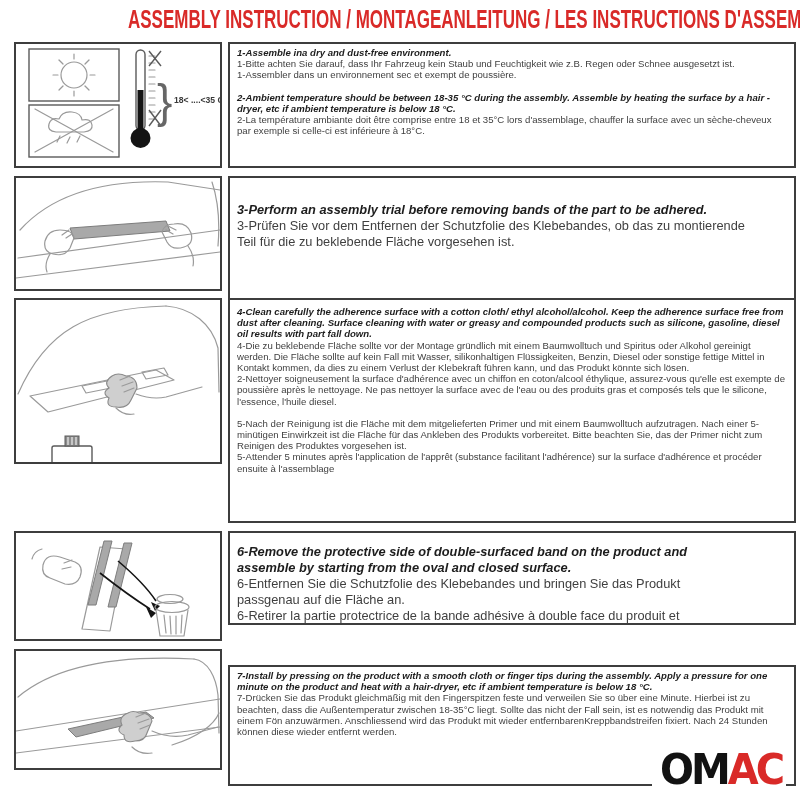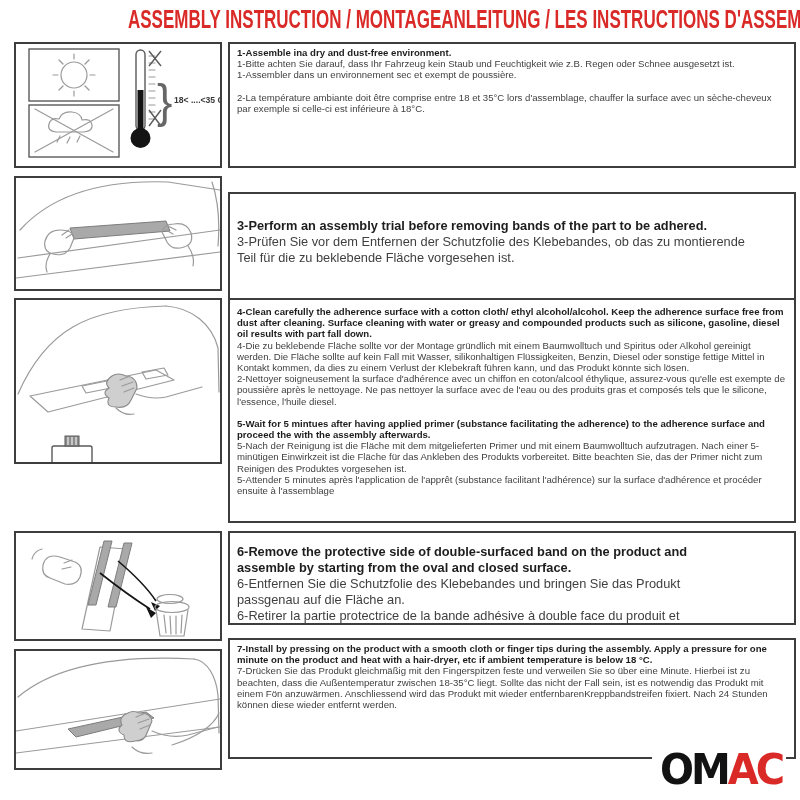--- a/index.html
+++ b/index.html
@@ -11,21 +11,21 @@
     position:absolute;top:5px;left:0;width:800px;text-align:center;
     font-size:25px;font-weight:bold;color:#d92a28;white-space:nowrap;
     transform:scaleX(0.68);transform-origin:center;letter-spacing:0;
   }
   .box{position:absolute;box-sizing:border-box;border:2px solid #3d3d3d;background:#fff;}
   .illus{left:14px;width:208px;overflow:hidden;}
   .textbox{left:228px;width:568px;overflow:hidden;padding:3px 8px 0 7px;}
   .small{font-size:9.6px;line-height:11.2px;color:#3f3f3f;}
   .large{font-size:12.8px;line-height:16px;color:#3f3f3f;padding-right:48px;}
   .textbox p{margin:0;}
-  .textbox .en{font-weight:bold;color:#1d1d1d;}
+  .textbox .en{font-weight:bold;color:#1d1d1d;font-style:italic;}
   .step + .step{margin-top:11px;}
   .pad-lg1{padding-top:24px;}
   .pad-lg2{padding-top:11px;}
   svg{display:block;}
   .ln{stroke:#9a9a9a;fill:none;stroke-width:1.2;stroke-linecap:round;stroke-linejoin:round;}
   .ln2{stroke:#5a5a5a;fill:none;stroke-width:1.4;}
   .fillgrey{fill:#a9a9a9;stroke:#7d7d7d;stroke-width:1;}
   .cloth{fill:#cfcfcf;stroke:#8a8a8a;stroke-width:1.1;}
   .dark{fill:#141414;}
   .svgtext{font-family:"Liberation Sans",sans-serif;fill:#3a3a3a;}
@@ -88,20 +88,21 @@
     </g>
   </svg>
 </div>
 <div class="box textbox small" style="top:42px;height:126px;">
   <div class="step">
     <p class="en">1-Assemble ina dry and dust-free environment.</p>
     <p>1-Bitte achten Sie darauf, dass Ihr Fahrzeug kein Staub und Feuchtigkeit wie z.B. Regen oder Schnee ausgesetzt ist.</p>
     <p>1-Assembler dans un environnement sec et exempt de poussière.</p>
   </div>
   <div class="step">
+    <p class="en">2-Ambient temperature should be between 18-35 °C  during the assembly. Assemble by heating the surface by a hair -dryer, etc if ambient temperature is below 18 °C.</p>
     <p>2-La température ambiante doit être comprise entre 18 et 35°C lors d'assemblage, chauffer la surface avec un sèche-cheveux par exemple si celle-ci est inférieure à 18°C.</p>
   </div>
 </div>
 
 <div class="box illus" style="top:176px;height:115px;">
   <svg width="204" height="111" viewBox="0 0 204 111">
     <path d="M4,52 C40,12 95,2 152,4 L204,12" class="ln"></path>
     <path d="M196,4 C202,22 204,44 202,68" class="ln"></path>
     <path d="M2,80 L204,52" class="ln"></path>
     <path d="M0,100 L204,74" class="ln"></path>
@@ -111,21 +112,21 @@
       <path d="M46,57 l7,-5 M50,60 l6,-4" class="ln"></path>
       <path d="M34,76 q-6,10 -3,18" class="ln"></path>
     </g>
     <g>
       <path d="M158,46 q13,-2 17,9 q3,11 -7,14 q-12,4 -17,-5 l-5,-10 q2,-8 12,-8 z" fill="#fff" class="ln"></path>
       <path d="M160,52 l-8,-4 M157,56 l-7,-4" class="ln"></path>
       <path d="M172,68 q7,10 5,20" class="ln"></path>
     </g>
   </svg>
 </div>
-<div class="box textbox large pad-lg1" style="top:192px;height:129px;">
+<div class="box textbox large pad-lg1" style="top:176px;height:129px;">
   <div class="step">
     <p class="en">3-Perform an assembly trial before removing bands of the part to be adhered.</p>
     <p>3-Prüfen Sie vor dem Entfernen der Schutzfolie des Klebebandes, ob das zu montierende Teil für die zu beklebende Fläche vorgesehen ist.</p>
   </div>
 </div>
 
 <div class="box illus" style="top:298px;height:166px;text-align:center;">
   <svg width="204" height="221" viewBox="0 0 204 221">
     <path d="M2,94 C30,30 72,8 150,6" class="ln"></path>
     <path d="M150,6 C176,8 196,24 202,48 L203,92" class="ln"></path>
@@ -165,21 +166,20 @@
     </g>
   </svg>
 </div>
 <div class="box textbox small" style="top:298px;height:225px;padding-top:6px;">
   <div class="step">
     <p class="en">4-Clean carefully the adherence surface with a cotton cloth/ ethyl alcohol/alcohol. Keep the adherence surface free from dust after cleaning. Surface cleaning with water or greasy and compounded products such as silicone, gasoline, diesel oil results with part fall down.</p>
     <p>4-Die zu beklebende Fläche sollte vor der Montage gründlich mit einem Baumwolltuch und Spiritus oder Alkohol gereinigt werden. Die Fläche sollte auf kein Fall mit Wasser, silikonhaltigen Flüssigkeiten, Benzin, Diesel oder sonstige fettige Mittel in Kontakt kommen, da dies zu einem Verlust der Klebekraft führen kann, und das Produkt könnte sich lösen.</p>
     <p>2-Nettoyer soigneusement la surface d'adhérence avec un chiffon en coton/alcool éthylique, assurez-vous qu'elle est exempte de poussière après le nettoyage. Ne pas nettoyer la surface avec de l'eau ou des produits gras et composés tels que le silicone, l'essence, l'huile diesel.</p>
   </div>
   <div class="step">
-    <p class="en">5-Wait for 5 mintues after having applied primer (substance facilitating the adherence) to the adherence surface and proceed the with the assembly afterwards.</p>
     <p>5-Nach der Reinigung ist die Fläche mit dem mitgelieferten Primer und mit einem Baumwolltuch aufzutragen. Nach einer 5-minütigen Einwirkzeit ist die Fläche für das Ankleben des Produkts vorbereitet. Bitte beachten Sie, das der Primer nicht zum Reinigen des Produktes vorgesehen ist.</p>
     <p>5-Attender 5 minutes après l'application de l'apprêt (substance facilitant l'adhérence) sur la surface d'adhérence et procéder ensuite à l'assemblage</p>
   </div>
 </div>
 
 <div class="box illus" style="top:531px;height:110px;">
   <svg width="204" height="106" viewBox="0 0 204 106">
     <polygon points="66,96 84,14 110,16 94,98" fill="#fff" class="ln"></polygon>
     <polygon points="88,8 96,8 80,72 72,72" class="fillgrey"></polygon>
     <polygon points="108,10 116,10 100,74 92,74" class="fillgrey"></polygon>
@@ -222,21 +222,21 @@
     <path d="M156,94 C182,86 198,74 203,62" class="ln"></path>
     <polygon points="52,78 130,61 138,67 60,86" class="fillgrey"></polygon>
     <g>
       <path d="M112,62 q-10,4 -6,12 q-7,6 2,10 q0,9 11,6 q10,0 12,-8 l5,-12 q-2,-9 -13,-8 q-6,-3 -11,0 z" class="cloth"></path>
       <path d="M120,66 l10,-4 M122,72 l11,-4 M124,78 l10,-4" class="ln"></path>
       <path d="M136,80 q18,8 36,4 l30,-8" class="ln"></path>
       <path d="M116,96 q8,8 20,6" class="ln"></path>
     </g>
   </svg>
 </div>
-<div class="box textbox small" style="top:638px;height:121px;">
+<div class="box textbox small" style="top:665px;height:121px;">
   <div class="step">
     <p class="en">7-Install by pressing on the product with a smooth cloth or finger tips during the assembly. Apply a pressure for one minute on the product and heat with a hair-dryer, etc if ambient temperature is below 18 °C.</p>
     <p>7-Drücken Sie das Produkt gleichmäßig mit den Fingerspitzen feste und verweilen Sie so über eine Minute. Hierbei ist zu beachten, dass die Außentemperatur zwischen 18-35°C liegt. Sollte das nicht der Fall sein, ist es notwendig das Produkt mit einem Fön anzuwärmen. Anschliessend wird das Produkt mit wieder entfernbarenKreppbandstreifen fixiert. Nach 24 Stunden können diese wieder entfernt werden.</p>
   </div>
 </div>
 
 <div class="logo">
   <span class="blk">OM</span><span class="red">AC</span>
 </div>
 

